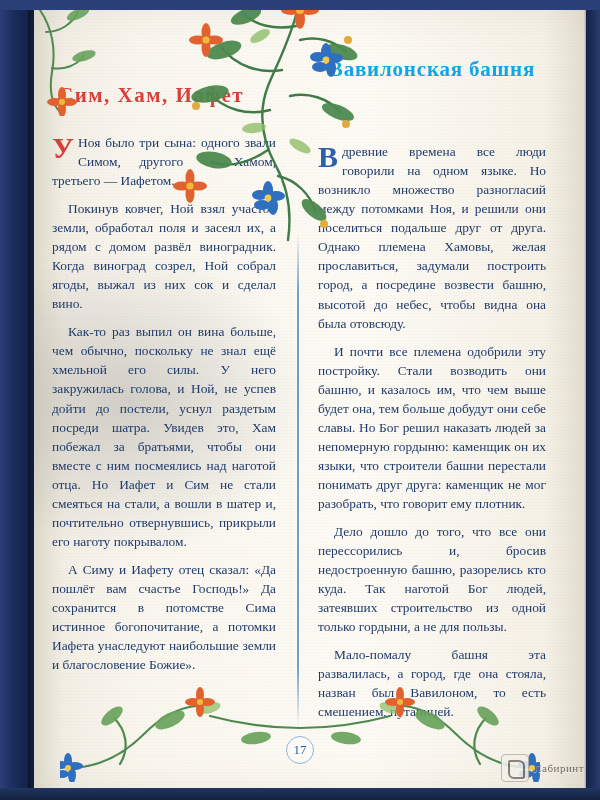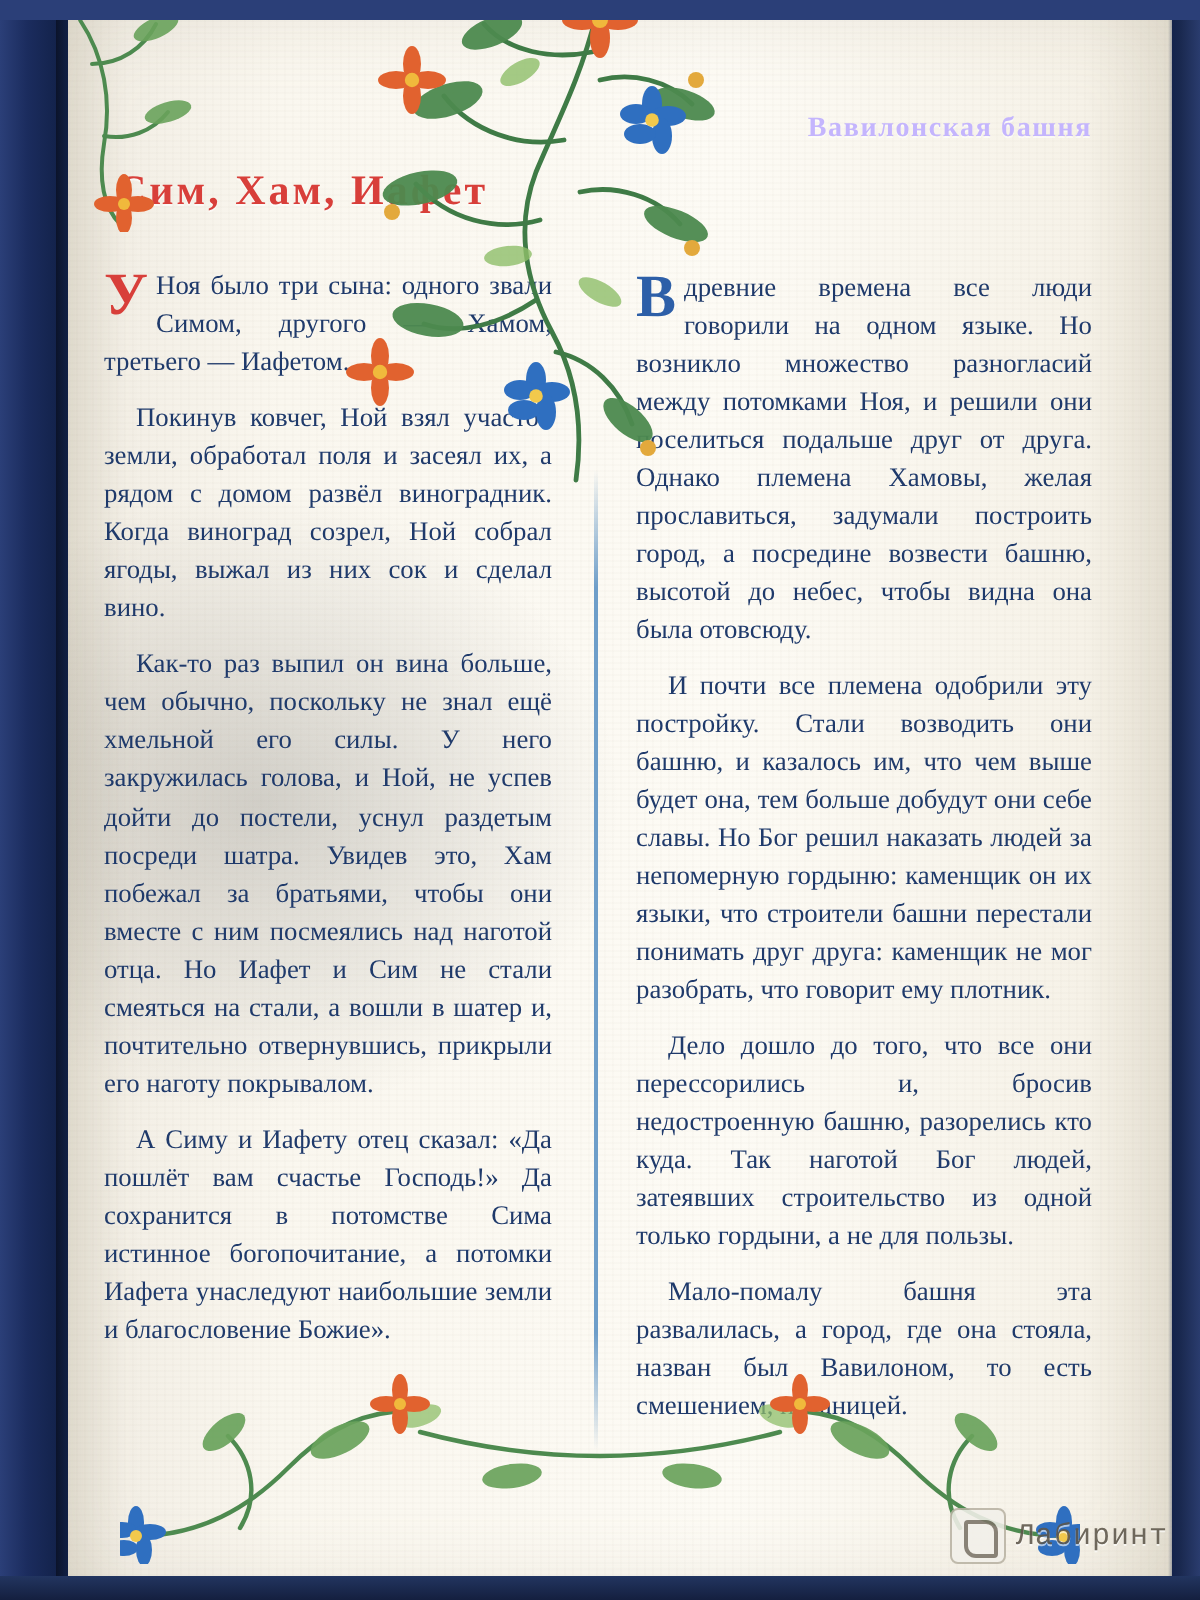--- a/index.html
+++ b/index.html
@@ -116,26 +116,26 @@
     font-size: 21px;
     letter-spacing: 1.5px;
     font-weight: bold;
     text-align: left;
     line-height: 1.1;
     margin: 0 0 26px 6px;
     text-shadow: 0 1px 0 rgba(255,255,255,0.6);
   }
   .title-right {
     font-family: "Liberation Serif", serif;
-    color: #c4b5fd;
-    font-size: 14px;
+    color: #0ea5e9;
+    font-size: 21px;
     font-weight: bold;
     line-height: 1.25;
     letter-spacing: 0.8px;
-    text-align: right;
+    text-align: center;
     margin: 0 0 4px 0;
     text-shadow: 0 1px 0 rgba(255,255,255,0.6);
   }
   .subtitle-right {
     font-family: "Liberation Serif", serif;
     color: #d83f3a;
     font-size: 15.5px;
     font-weight: bold;
     line-height: 1.3;
     text-align: right;
@@ -219,22 +219,22 @@
   }
   .wm-badge:before {
     content: "";
     position: absolute;
     left: 6px; top: 5px;
     width: 13px; height: 15px;
     border: 2px solid #7b7468;
     border-radius: 2px 6px 2px 6px;
   }
   .wm-text {
-    font-family: Liberation Mono, monospace;
-    font-size: 15px;
+    font-family: Liberation Serif, serif;
+    font-size: 11px;
     color: #5d564a;
     letter-spacing: 0.5px;
     text-shadow: 0 1px 0 rgba(255,255,255,0.7);
   }
 </style>
 </head>
 <body>
 
 <div id="page">
 
@@ -435,19 +435,22 @@
     <div class="right-body">
       <p class="para first">
         <span class="dropcap blue">В</span><span>древние времена все люди говорили на одном языке. Но возникло множество разногласий между потомками Ноя, и решили они поселиться подальше друг от друга. Однако племена Хамовы, желая прославиться, задумали построить город, а посредине возвести башню, высотой до небес, чтобы видна она была отовсюду.</span>
       </p>
       <p class="para">И почти все племена одобрили эту постройку. Стали возводить они башню, и казалось им, что чем выше будет она, тем больше добудут они себе славы. Но Бог решил наказать людей за непомерную гордыню: каменщик он их языки, что строители башни перестали понимать друг друга: каменщик не мог разобрать, что говорит ему плотник.</p>
       <p class="para">Дело дошло до того, что все они перессорились и, бросив недостроенную башню, разорелись кто куда. Так наготой Бог людей, затеявших строительство из одной только гордыни, а не для пользы.</p>
       <p class="para">Мало-помалу башня эта развалилась, а город, где она стояла, назван был Вавилоном, то есть смешением, путаницей.</p>
     </div>
   </div>
 
+  <div class="folio">
+    <span class="folio-ring">17</span>
+  </div>
 
   <div class="watermark">
     <div class="wm-badge"></div>
     <div class="wm-text">Лабиринт</div>
   </div>
 
 </div>
 
 </body></html>

